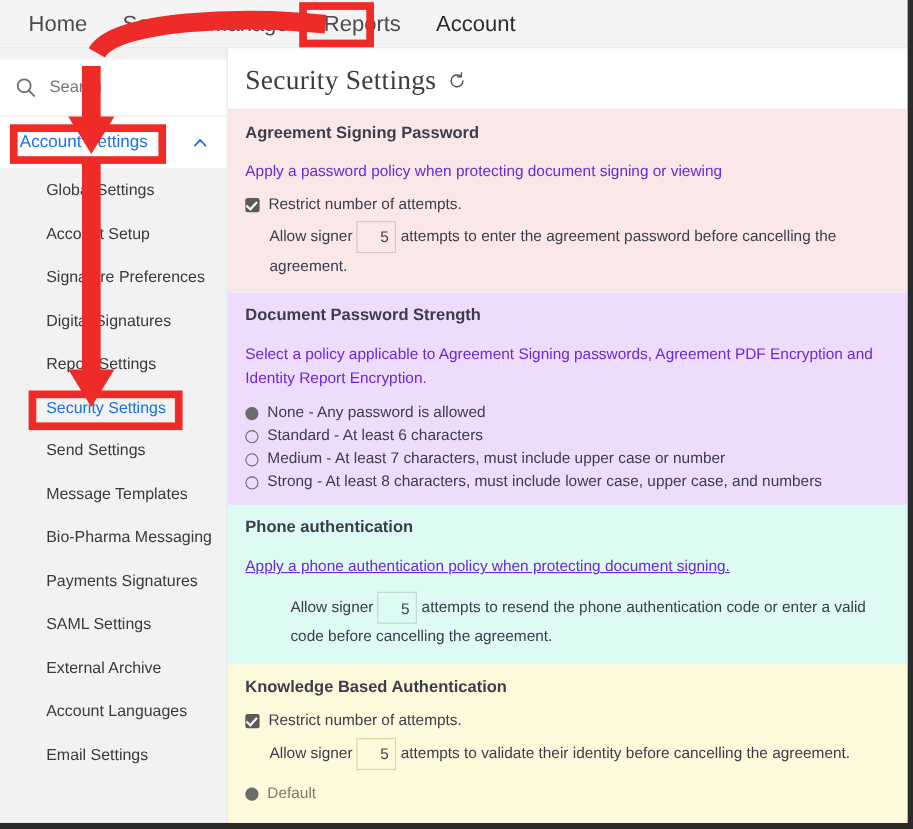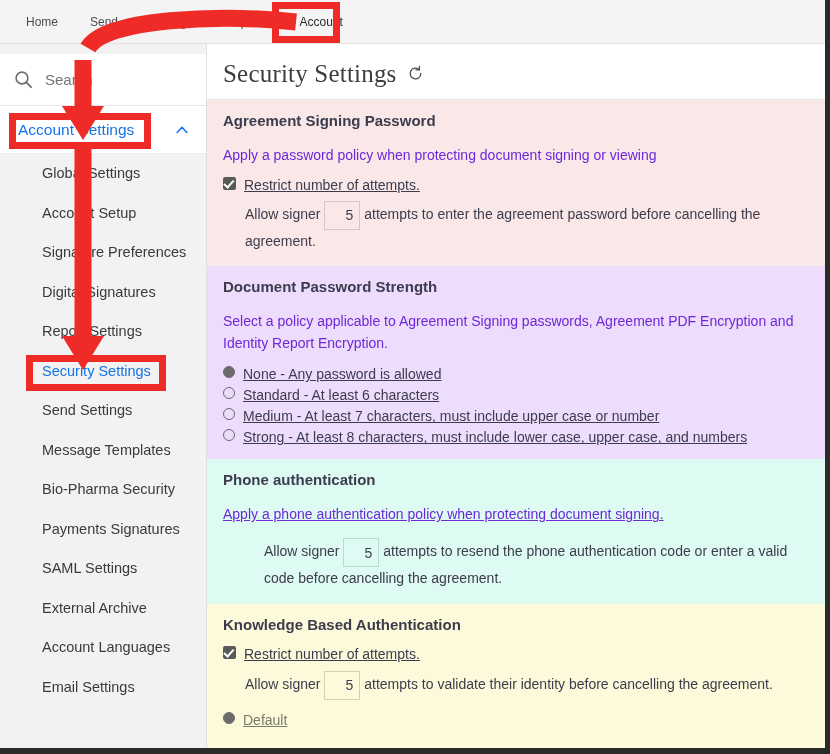--- a/index.html
+++ b/index.html
@@ -26,21 +26,21 @@
   #topnav {
     height: 44px;
     background: #f4f4f4;
     border-bottom: 1px solid #e3e3e3;
     display: flex;
     align-items: center;
     padding-left: 10px;
     gap: 0px;
   }
   .navitem {
-    font-size: 12px;
+    font-size: 20px;
     color: #4b4b4b;
     padding: 0 16px;
     line-height: 44px;
     white-space: nowrap;
   }
   .navitem.active { color: #2c2c2c; }
 
   
   #bodywrap { display:flex; height: 704px; }
 
@@ -126,21 +126,21 @@
     font-size: 14px;
     color: #6d28d9;
     margin-bottom: 10px;
     line-height: 1.55;
   }
   .sec-pink   { background: #fae8e8; }
   .sec-purple { background: #eedcfd; }
   .sec-mint   { background: #ddfaf3; }
   .sec-yellow { background: #fdfadb; }
 
-  .row { display:flex; align-items:flex-start; gap:8px; font-size:14px; color:#3c3c4c;text-decoration:underline; }
+  .row { display:flex; align-items:flex-end; gap:8px; font-size:14px; color:#3c3c4c; }
   .rowline { line-height: 1.6; font-size:14px; color:#3c3c4c; }
 
   .cb {
     width: 13px; height: 13px;
     background: #5a5a5a;
     border-radius: 2px;
     display:inline-block;
     position: relative;
     flex: 0 0 auto;
     vertical-align: -2px;
@@ -229,21 +229,21 @@
       </div>
 
       <div class="subitem">Global Settings</div>
       <div class="subitem">Account Setup</div>
       <div class="subitem">Signature Preferences</div>
       <div class="subitem">Digital Signatures</div>
       <div class="subitem">Report Settings</div>
       <div class="subitem active">Security Settings</div>
       <div class="subitem">Send Settings</div>
       <div class="subitem">Message Templates</div>
-      <div class="subitem">Bio-Pharma Security</div>
+      <div class="subitem">Bio-Pharma Messaging</div>
       <div class="subitem">Payments Signatures</div>
       <div class="subitem">SAML Settings</div>
       <div class="subitem">External Archive</div>
       <div class="subitem">Account Languages</div>
       <div class="subitem">Email Settings</div>
     </div>
 
     <div id="main">
 
       <div id="page-title-row">

